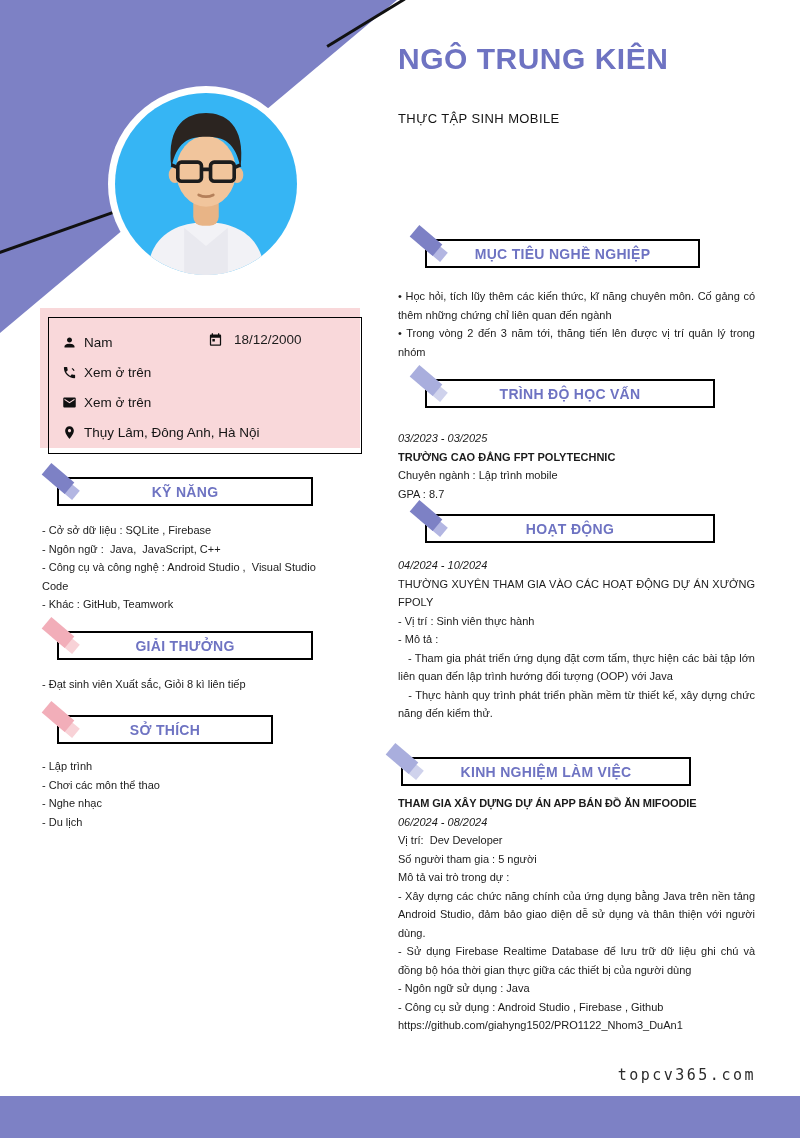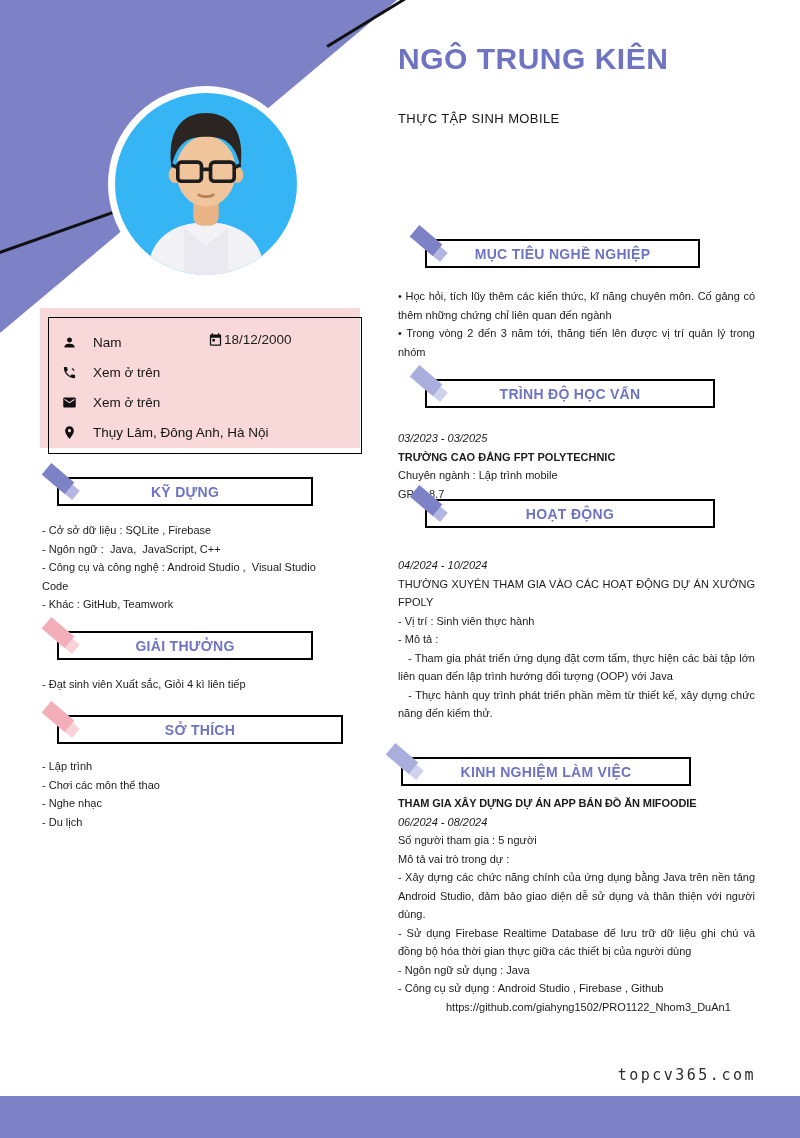--- a/index.html
+++ b/index.html
@@ -47,24 +47,24 @@
     position:absolute; left:40px; top:308px; width:320px; height:140px;
     background:var(--info-box-pink,#f9d8da);
   }
   .info-border {
     position:absolute; left:48px; top:317px; width:314px; height:137px;
     border:1.6px solid #000; background:transparent; box-sizing:border-box;
   }
   .info-content { position:absolute; left:40px; top:308px; width:320px; height:140px; }
   .info-row {
     position:absolute; left:22px; height:20px;
-    display:flex; align-items:center; gap:16px; font-size:13.5px; color:#141414;
+    display:flex; align-items:center; gap:7px; font-size:13.5px; color:#141414;
   }
   .info-row svg { flex:0 0 auto; }
-  .dob-group { position:absolute; left:168px; top:24px; display:flex; align-items:center; gap:1px; font-size:13.5px; }
+  .dob-group { position:absolute; left:168px; top:24px; display:flex; align-items:center; gap:11px; font-size:13.5px; }
 
   
   .sec-head {
     position:absolute; height:29px; box-sizing:border-box;
     border:2px solid #000; background:#fff;
     display:flex; align-items:center; justify-content:center;
   }
   .sec-title {
     color:var(--purple-text,#7478c4); font-weight:bold; font-size:14px;
     letter-spacing:0.3px; white-space:nowrap;
@@ -79,21 +79,21 @@
   .acc-lav        { background:var(--lavender,#a9aedd); }
   .acc-lav-lt     { background:var(--lavender-light,#cfd2ec); }
 
   
   .flow { position:absolute; font-size:11px; line-height:18.5px; color:#1b1b1b; }
   .line { white-space:pre-wrap; }
   .justify { text-align:justify; }
   .it { font-style:italic; }
   .b  { font-weight:bold; }
   .proj { font-weight:bold; white-space:nowrap; letter-spacing:-0.1px; }
-  .url-line { white-space:pre-wrap;margin-left:48px; }
+  .url-line { white-space:pre-wrap; }
 
   
   .footer-bar {
     position:absolute; left:0; bottom:0; width:800px; height:42px;
     background:var(--footer-bar,#7d81c5);
   }
   .footer-site {
     position:absolute; right:44px; top:1066px;
     font-family:"DejaVu Sans Mono","Liberation Mono",monospace;
     font-size:15px; letter-spacing:2.5px; color:#2b2b2b;
@@ -166,39 +166,39 @@
       <svg width="15" height="15" viewBox="0 0 24 24" fill="#101010">
         <path d="M12 2C8.1 2 5 5.1 5 9c0 5.2 7 13 7 13s7-7.8 7-13c0-3.9-3.1-7-7-7zm0 9.5c-1.4 0-2.5-1.1-2.5-2.5S10.6 6.5 12 6.5s2.5 1.1 2.5 2.5-1.1 2.5-2.5 2.5z"></path>
       </svg>
       <span>Thụy Lâm, Đông Anh, Hà Nội</span>
     </div>
   </div>
 
   <div class="sec-head" style="left:57px;top:477px;width:256px">
     <span class="accent accent-b acc-purple-lt"></span>
     <span class="accent accent-a acc-purple"></span>
-    <span class="sec-title">KỸ DỰNG</span>
+    <span class="sec-title">KỸ NĂNG</span>
   </div>
   <div class="flow" style="left:42px;top:521px;width:282px">
     <div class="line">- Cở sở dữ liệu : SQLite , Firebase</div>
     <div class="line">- Ngôn ngữ :  Java,  JavaScript, C++</div>
     <div class="line">- Công cụ và công nghệ : Android Studio ,  Visual Studio Code</div>
     <div class="line">- Khác : GitHub, Teamwork</div>
   </div>
 
   <div class="sec-head" style="left:57px;top:631px;width:256px">
     <span class="accent accent-b acc-pink-lt"></span>
     <span class="accent accent-a acc-pink"></span>
     <span class="sec-title">GIẢI THƯỞNG</span>
   </div>
   <div class="flow" style="left:42px;top:675px;width:292px">
-    <div class="line">- Đạt sinh viên Xuất sắc, Giỏi 4 kì liên tiếp</div>
-  </div>
-
-  <div class="sec-head" style="left:57px;top:715px;width:286px">
+    <div class="line">- Đạt sinh viên Xuất sắc, Giỏi 8 kì liên tiếp</div>
+  </div>
+
+  <div class="sec-head" style="left:57px;top:715px;width:216px">
     <span class="accent accent-b acc-pink-lt"></span>
     <span class="accent accent-a acc-pink"></span>
     <span class="sec-title">SỞ THÍCH</span>
   </div>
   <div class="flow" style="left:42px;top:757px;width:282px">
     <div class="line">- Lập trình</div>
     <div class="line">- Chơi các môn thể thao</div>
     <div class="line">- Nghe nhạc</div>
     <div class="line">- Du lịch</div>
   </div>
@@ -218,21 +218,21 @@
     <span class="accent accent-a acc-lav"></span>
     <span class="sec-title">TRÌNH ĐỘ HỌC VẤN</span>
   </div>
   <div class="flow" style="left:398px;top:429px;width:357px">
     <div class="line it">03/2023 - 03/2025</div>
     <div class="line b">TRƯỜNG CAO ĐẲNG FPT POLYTECHNIC</div>
     <div class="line">Chuyên ngành : Lập trình mobile</div>
     <div class="line">GPA : 8.7</div>
   </div>
 
-  <div class="sec-head" style="left:425px;top:499px;width:290px">
+  <div class="sec-head" style="left:425px;top:514px;width:290px">
     <span class="accent accent-b acc-purple-lt"></span>
     <span class="accent accent-a acc-purple"></span>
     <span class="sec-title">HOẠT ĐỘNG</span>
   </div>
   <div class="flow" style="left:398px;top:556px;width:357px">
     <div class="line it">04/2024 - 10/2024</div>
     <div class="line justify">THƯỜNG XUYÊN THAM GIA VÀO CÁC HOẠT ĐỘNG DỰ ÁN XƯỞNG FPOLY</div>
     <div class="line">- Vị trí : Sinh viên thực hành</div>
     <div class="line">- Mô tả :</div>
     <div class="line justify">   - Tham gia phát triển ứng dụng đặt cơm tấm, thực hiện các bài tập lớn liên quan đến lập trình hướng đối tượng (OOP) với Java</div>
@@ -240,20 +240,21 @@
   </div>
 
   <div class="sec-head" style="left:401px;top:757px;width:290px">
     <span class="accent accent-b acc-lav-lt"></span>
     <span class="accent accent-a acc-lav"></span>
     <span class="sec-title">KINH NGHIỆM LÀM VIỆC</span>
   </div>
   <div class="flow" style="left:398px;top:794px;width:357px">
     <div class="line proj">THAM GIA XÂY DỰNG DỰ ÁN APP BÁN ĐỒ ĂN MIFOODIE</div>
     <div class="line it">06/2024 - 08/2024</div>
+    <div class="line">Vị trí:  Dev Developer</div>
     <div class="line">Số người tham gia : 5 người</div>
     <div class="line">Mô tả vai trò trong dự :</div>
     <div class="line justify">- Xây dựng các chức năng chính của ứng dụng bằng Java trên nền tảng Android Studio, đảm bảo giao diện dễ sử dụng và thân thiện với người dùng.</div>
     <div class="line justify">- Sử dụng Firebase Realtime Database để lưu trữ dữ liệu ghi chú và đồng bộ hóa thời gian thực giữa các thiết bị của người dùng</div>
     <div class="line">- Ngôn ngữ sử dụng : Java</div>
     <div class="line">- Công cụ sử dụng : Android Studio , Firebase , Github</div>
     <div class="line url-line">https://github.com/giahyng1502/PRO1122_Nhom3_DuAn1</div>
   </div>
 
   <div class="footer-site">topcv365.com</div>

